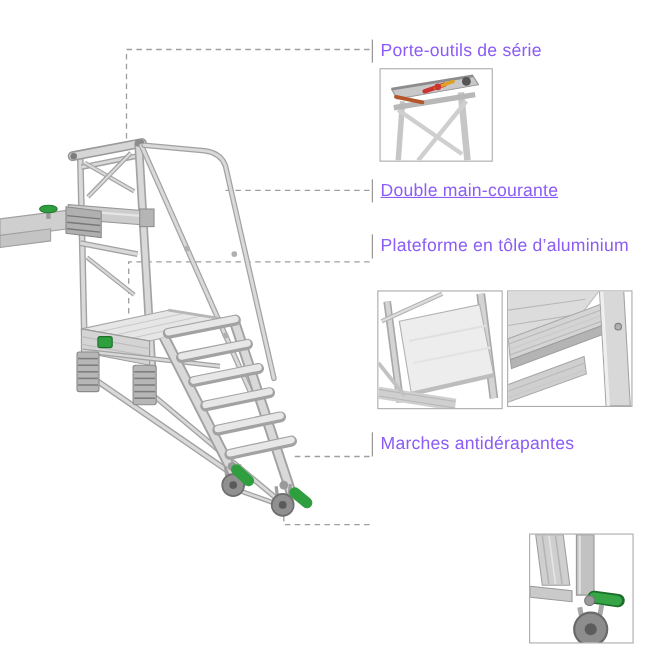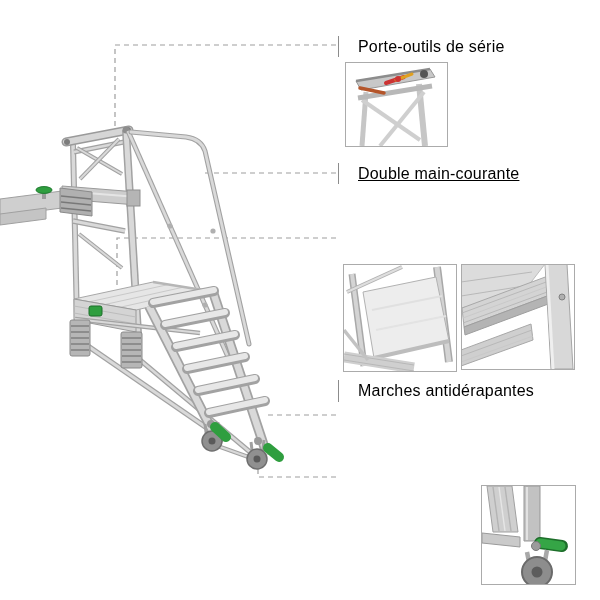--- a/index.html
+++ b/index.html
@@ -1,20 +1,20 @@
 <!DOCTYPE html>
 <html><head>
 <meta charset="utf-8">
 <style>
   html,body{margin:0;padding:0;background:#fff;}
   #stage{position:relative;width:600px;height:600px;background:#fff;overflow:hidden;
          font-family:"Liberation Sans",sans-serif;}
   #art{position:absolute;left:0;top:0;}
-  .callout{position:absolute;color:#000000;font-size:16px;letter-spacing:.2px;
-           border-left:1.5px solid #8c8c8c;padding-left:19px;white-space:nowrap;}
+  .callout{position:absolute;color:#8b5cf6;font-size:16px;letter-spacing:.2px;
+           border-left:1.5px solid #8c8c8c;padding-left:7px;white-space:nowrap;}
   .lh1{line-height:21px;}
   .lh2{line-height:22px;}
   .tube-o{stroke:#a2a2a2;fill:none;}
   .tube-i{stroke:#d9d9d9;fill:none;}
   .tube-i2{stroke:#e7e7e7;fill:none;}
   .dash{stroke:#9e9e9e;stroke-width:1.2;fill:none;stroke-dasharray:5 4;}
   .insetbox{fill:#ffffff;stroke:#ababab;stroke-width:1;}
   .rib{stroke:#b8b8b8;stroke-width:1;fill:none;}
   .riblight{stroke:#c9c9c9;stroke-width:1;fill:none;}
 </style>
@@ -256,20 +256,21 @@
 
   <div class="callout lh1" style="left:338px;top:36px;">
     <div>Porte-outils de série</div>
   </div>
 
   <div class="callout lh1" style="left:338px;top:163px;text-decoration:underline;">
     <div>Double main-courante</div>
   </div>
 
   <div class="callout lh2" style="left:338px;top:213px;">
-  </div>
-
-  <div class="callout lh2" style="left:338px;top:380px;">
+    <div>Plateforme en tôle d’aluminium</div>
+  </div>
+
+  <div class="callout lh2" style="left:338px;top:393px;">
     <div>Marches antidérapantes</div>
   </div>
 
 
 </div>
 
 </body></html>

